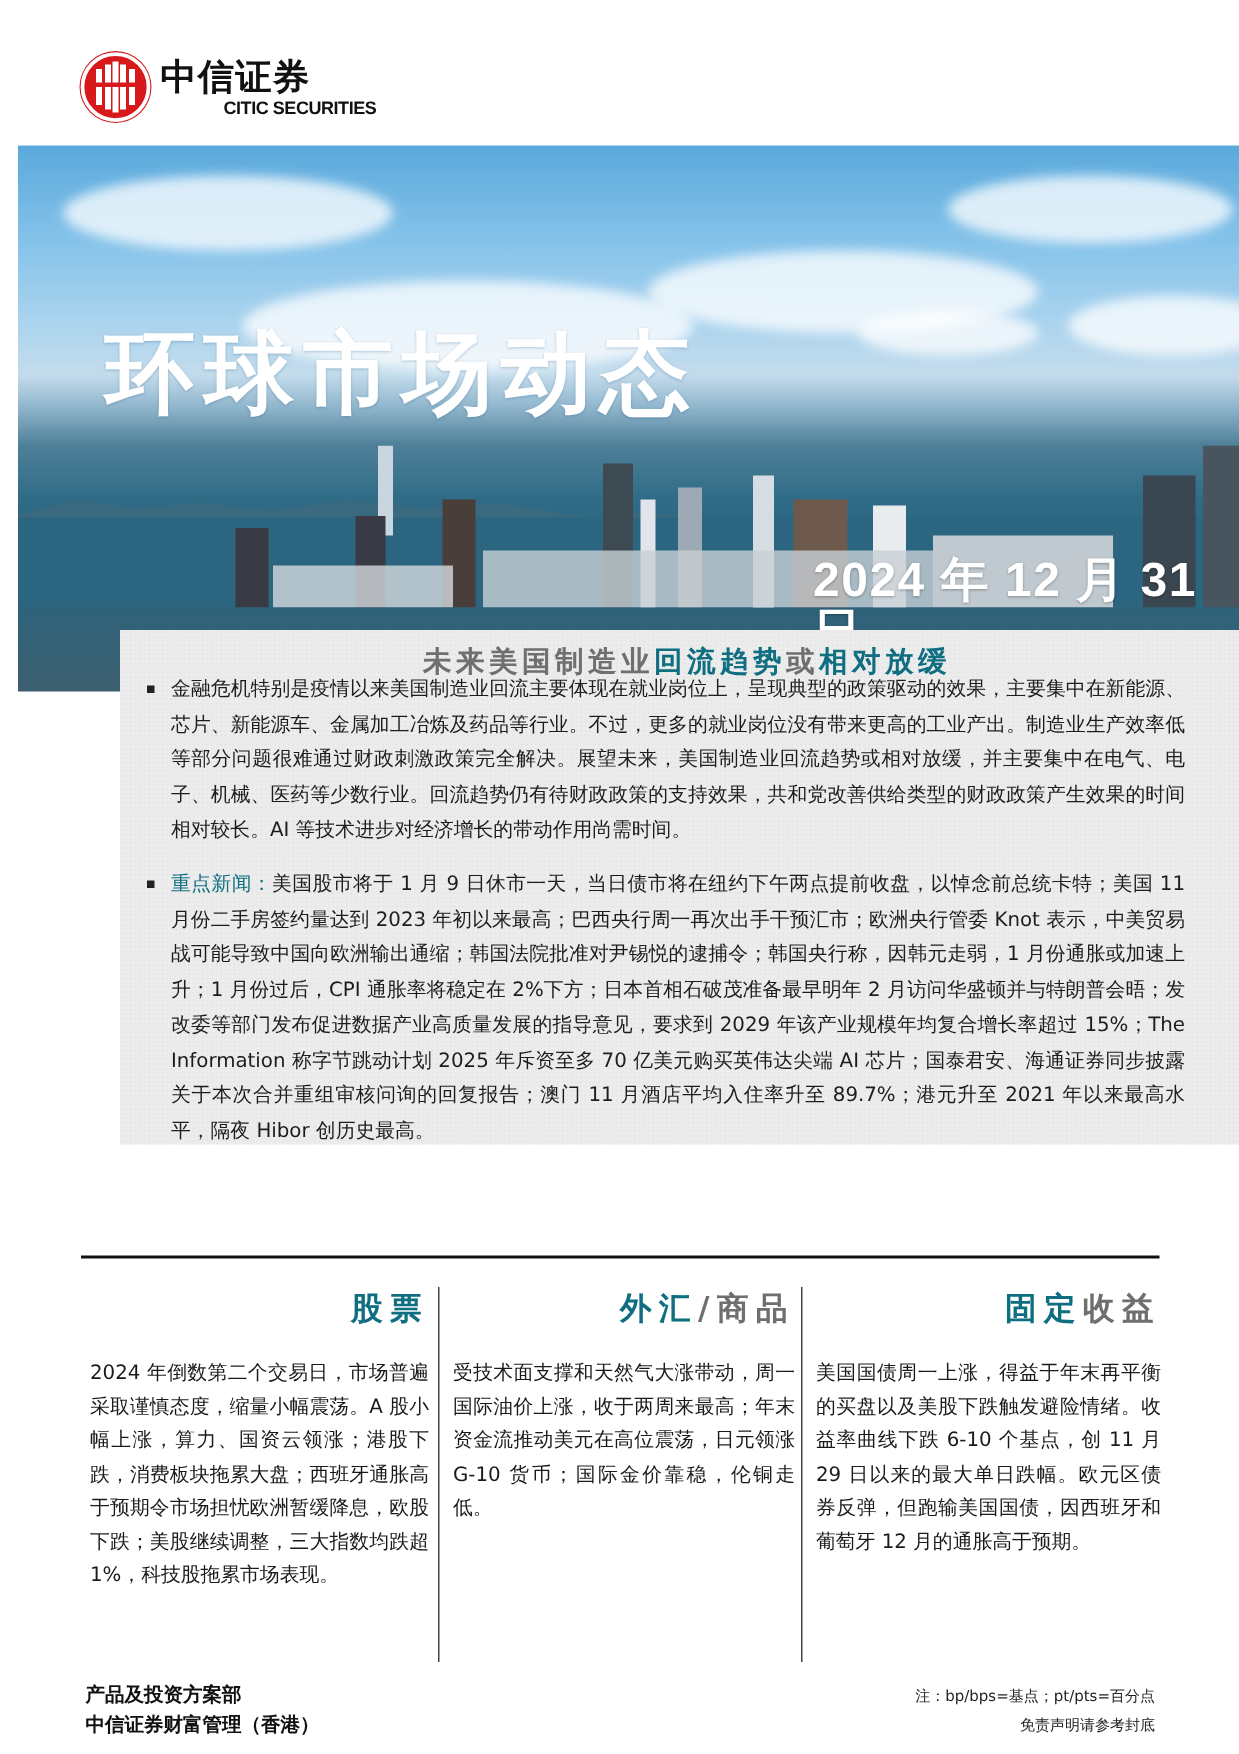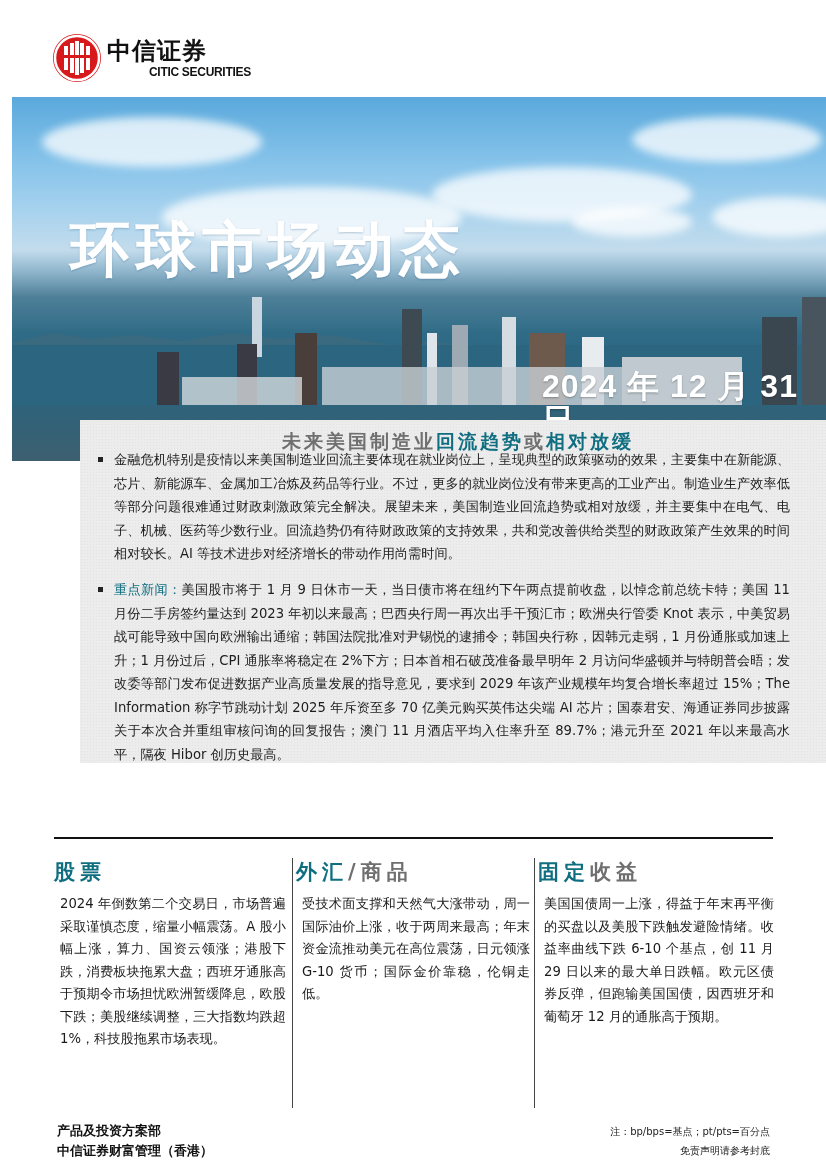--- a/index.html
+++ b/index.html
@@ -41,22 +41,22 @@
   .section-rule { position: absolute; left: 54px; top: 837px; width: 719px; height: 2px; background: #111; }
 
   
   .col { position: absolute; top: 855px; }
   .col-1 { left: 54px; width: 232px; }
   .col-2 { left: 296px; width: 234px; }
   .col-3 { left: 538px; width: 236px; }
   .col-divider { position: absolute; top: 858px; width: 1px; height: 250px; background: #444; }
   .div-1 { left: 292px; }
   .div-2 { left: 534px; }
-  .col-head { text-align: left; font-size: 21px; font-weight: bold; line-height: 34px; letter-spacing: 5px; }
-  .col-body { margin-top: 4px; padding-left: 6px; font-size: 13.2px; line-height: 22.5px; color: #1a1a1a; text-align: justify; }
+  .col-head { text-align: right; font-size: 21px; font-weight: bold; line-height: 34px; letter-spacing: 5px; }
+  .col-body { margin-top: 16px; padding-left: 6px; font-size: 13.2px; line-height: 22.5px; color: #1a1a1a; text-align: justify; }
 
   
   .footer-left { position: absolute; left: 57px; top: 1121px; font-size: 13px; font-weight: bold; line-height: 20px; color: #111; }
   .footer-right { position: absolute; right: 56px; top: 1122px; font-size: 10px; line-height: 19px; color: #222; text-align: right; }
 </style>
 </head>
 <body>
 
 <div class="logo">
   <div class="logo-mark">

